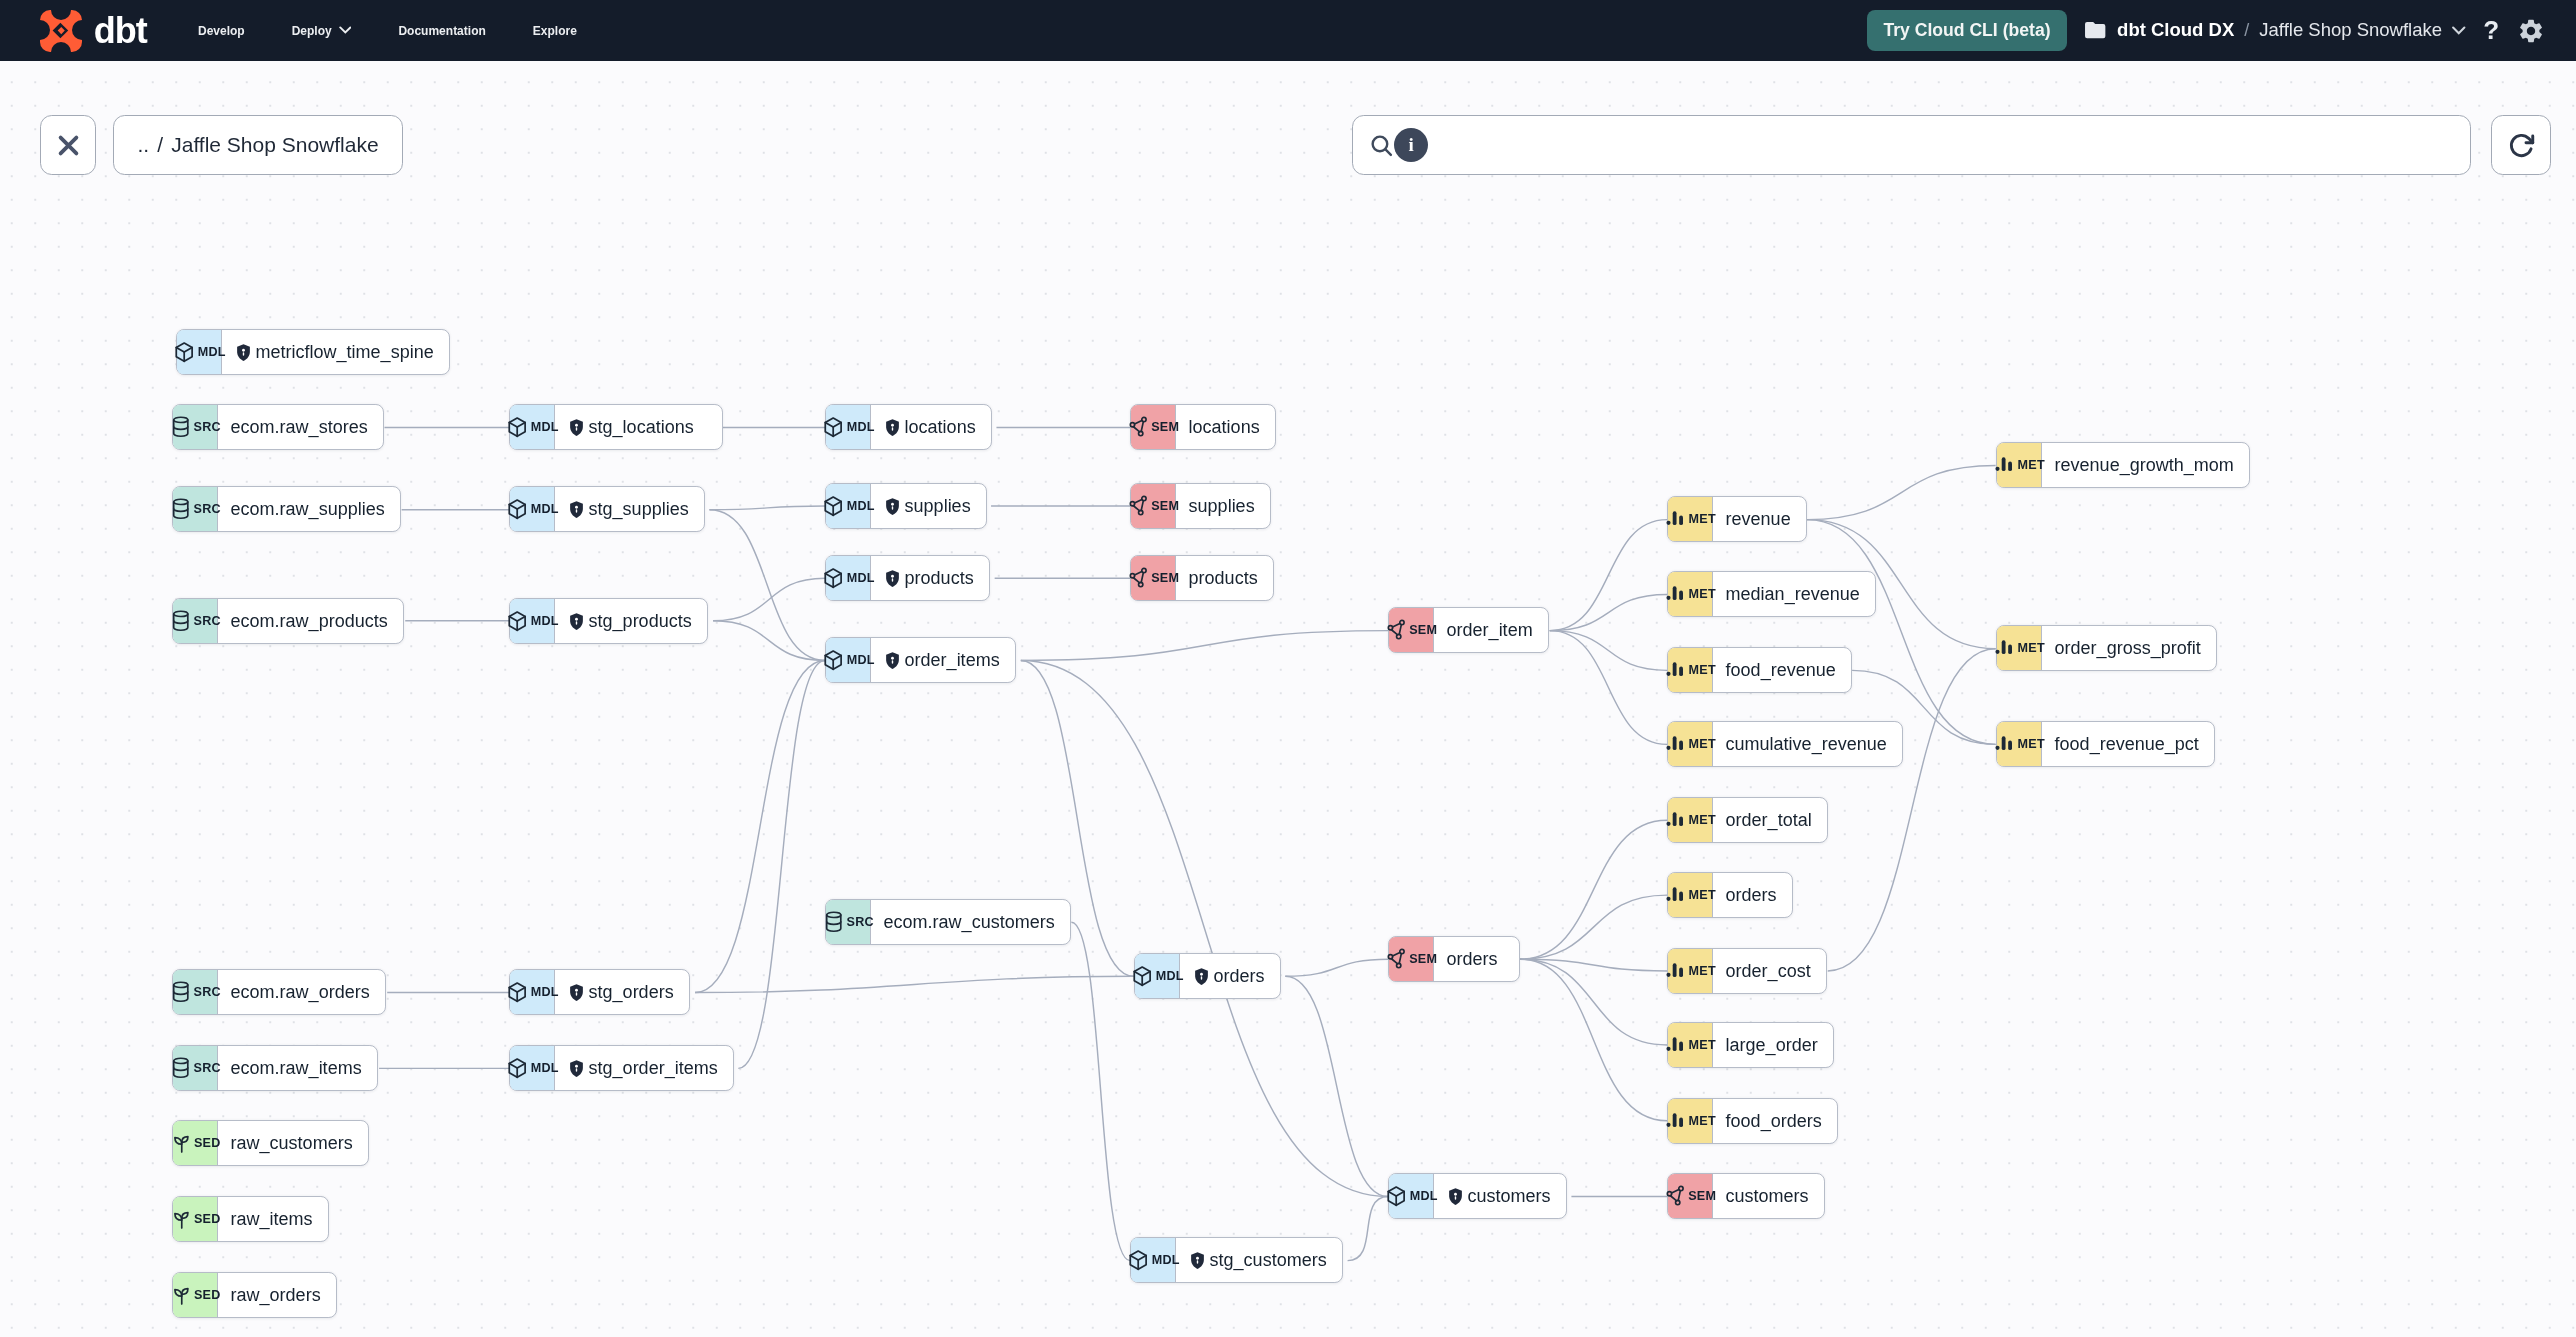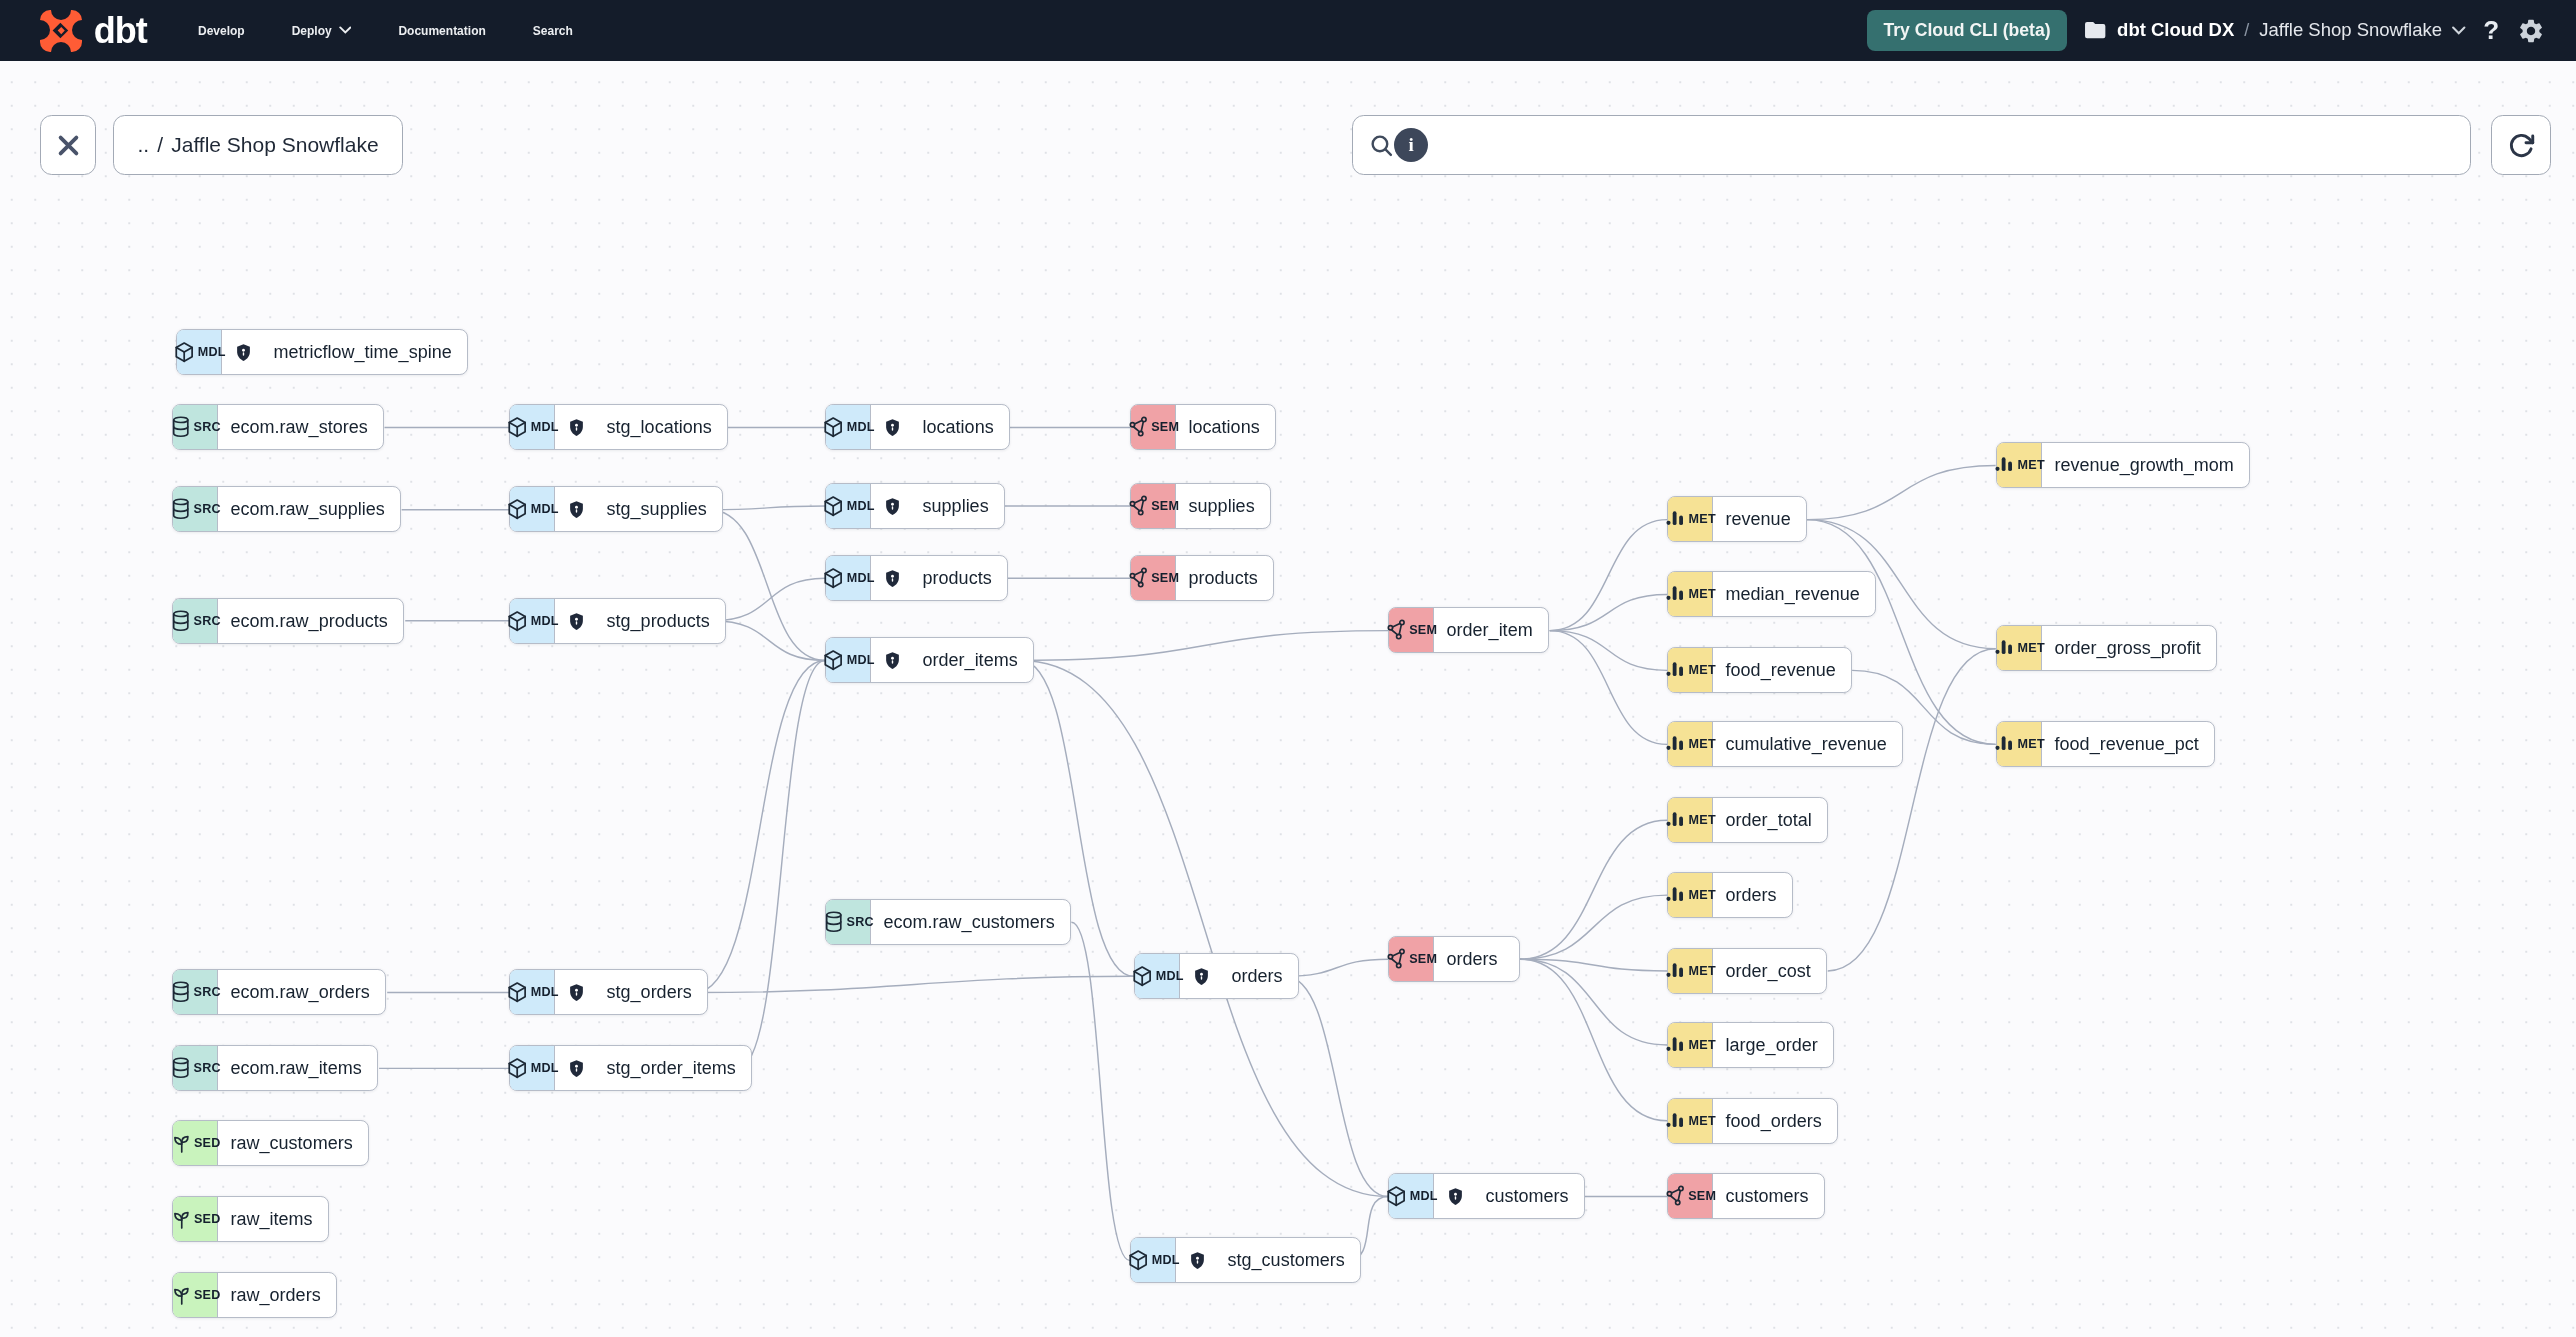--- a/index.html
+++ b/index.html
@@ -14,21 +14,21 @@
 
   
   .node { position:absolute; z-index:2; height:46px; display:flex; align-items:stretch;
     background:#fff; border:1.4px solid #b6bcc8; border-radius:8.1px;
     box-shadow:0 0.9px 2.7px rgba(25,35,55,.08); cursor:pointer; }
   .badge { width:45px; flex:0 0 45px; display:flex; flex-direction:row; align-items:center;
     justify-content:center; gap:0.9px; border-right:1.4px solid #b6bcc8;
     border-radius:6.3px 0 0 6.3px; }
   .badge .tlabel { font-size:12.6px; font-weight:700; color:#15202e; letter-spacing:0.2px; line-height:1; }
   .badge svg { display:block; }
-  .nbody { display:flex; align-items:center; gap:22px; padding:0 15.3px 0 12.6px;
+  .nbody { display:flex; align-items:center; gap:4px; padding:0 15.3px 0 12.6px;
     white-space:nowrap; }
   .nbody .txt { font-size:18px; color:#17222f; }
   .shield { display:flex; align-items:center; }
 
   
   header { position:absolute; left:0; top:0; width:100%; height:61px; z-index:10;
     background:#141c2a; display:flex; align-items:center; padding:0 31px 0 40px; }
   .brand { display:flex; align-items:center; gap:11.7px; margin-right:51px; cursor:pointer; }
   .mark { position:relative; width:42px; height:42px; background:#ff5c35; border-radius:10px;
     overflow:hidden; flex:0 0 42px; }
@@ -848,21 +848,21 @@
         <span style="display:flex">
           <svg width="12.6" height="8.1" viewBox="0 0 12 8">
             <path d="M1 1.4 6 6.4 11 1.4" fill="none" stroke="#eceef1" stroke-width="1.9" stroke-linecap="round"></path>
           </svg>
         </span>
       </div>
       <div class="nav-item">
         <span>Documentation</span>
       </div>
       <div class="nav-item">
-        <span>Search</span>
+        <span>Explore</span>
       </div>
     </nav>
   <div class="nav-right">
     <button class="cta">Try Cloud CLI (beta)</button>
     <div class="proj">
       <span style="display:flex">
         <svg width="24.4" height="24.4" viewBox="0 0 24 24">
             <path d="M10 4H4a2 2 0 0 0-2 2v12a2 2 0 0 0 2 2h16a2 2 0 0 0 2-2V8a2 2 0 0 0-2-2h-8l-2-2z" fill="#e6e9ee"></path>
           </svg>
       </span>

